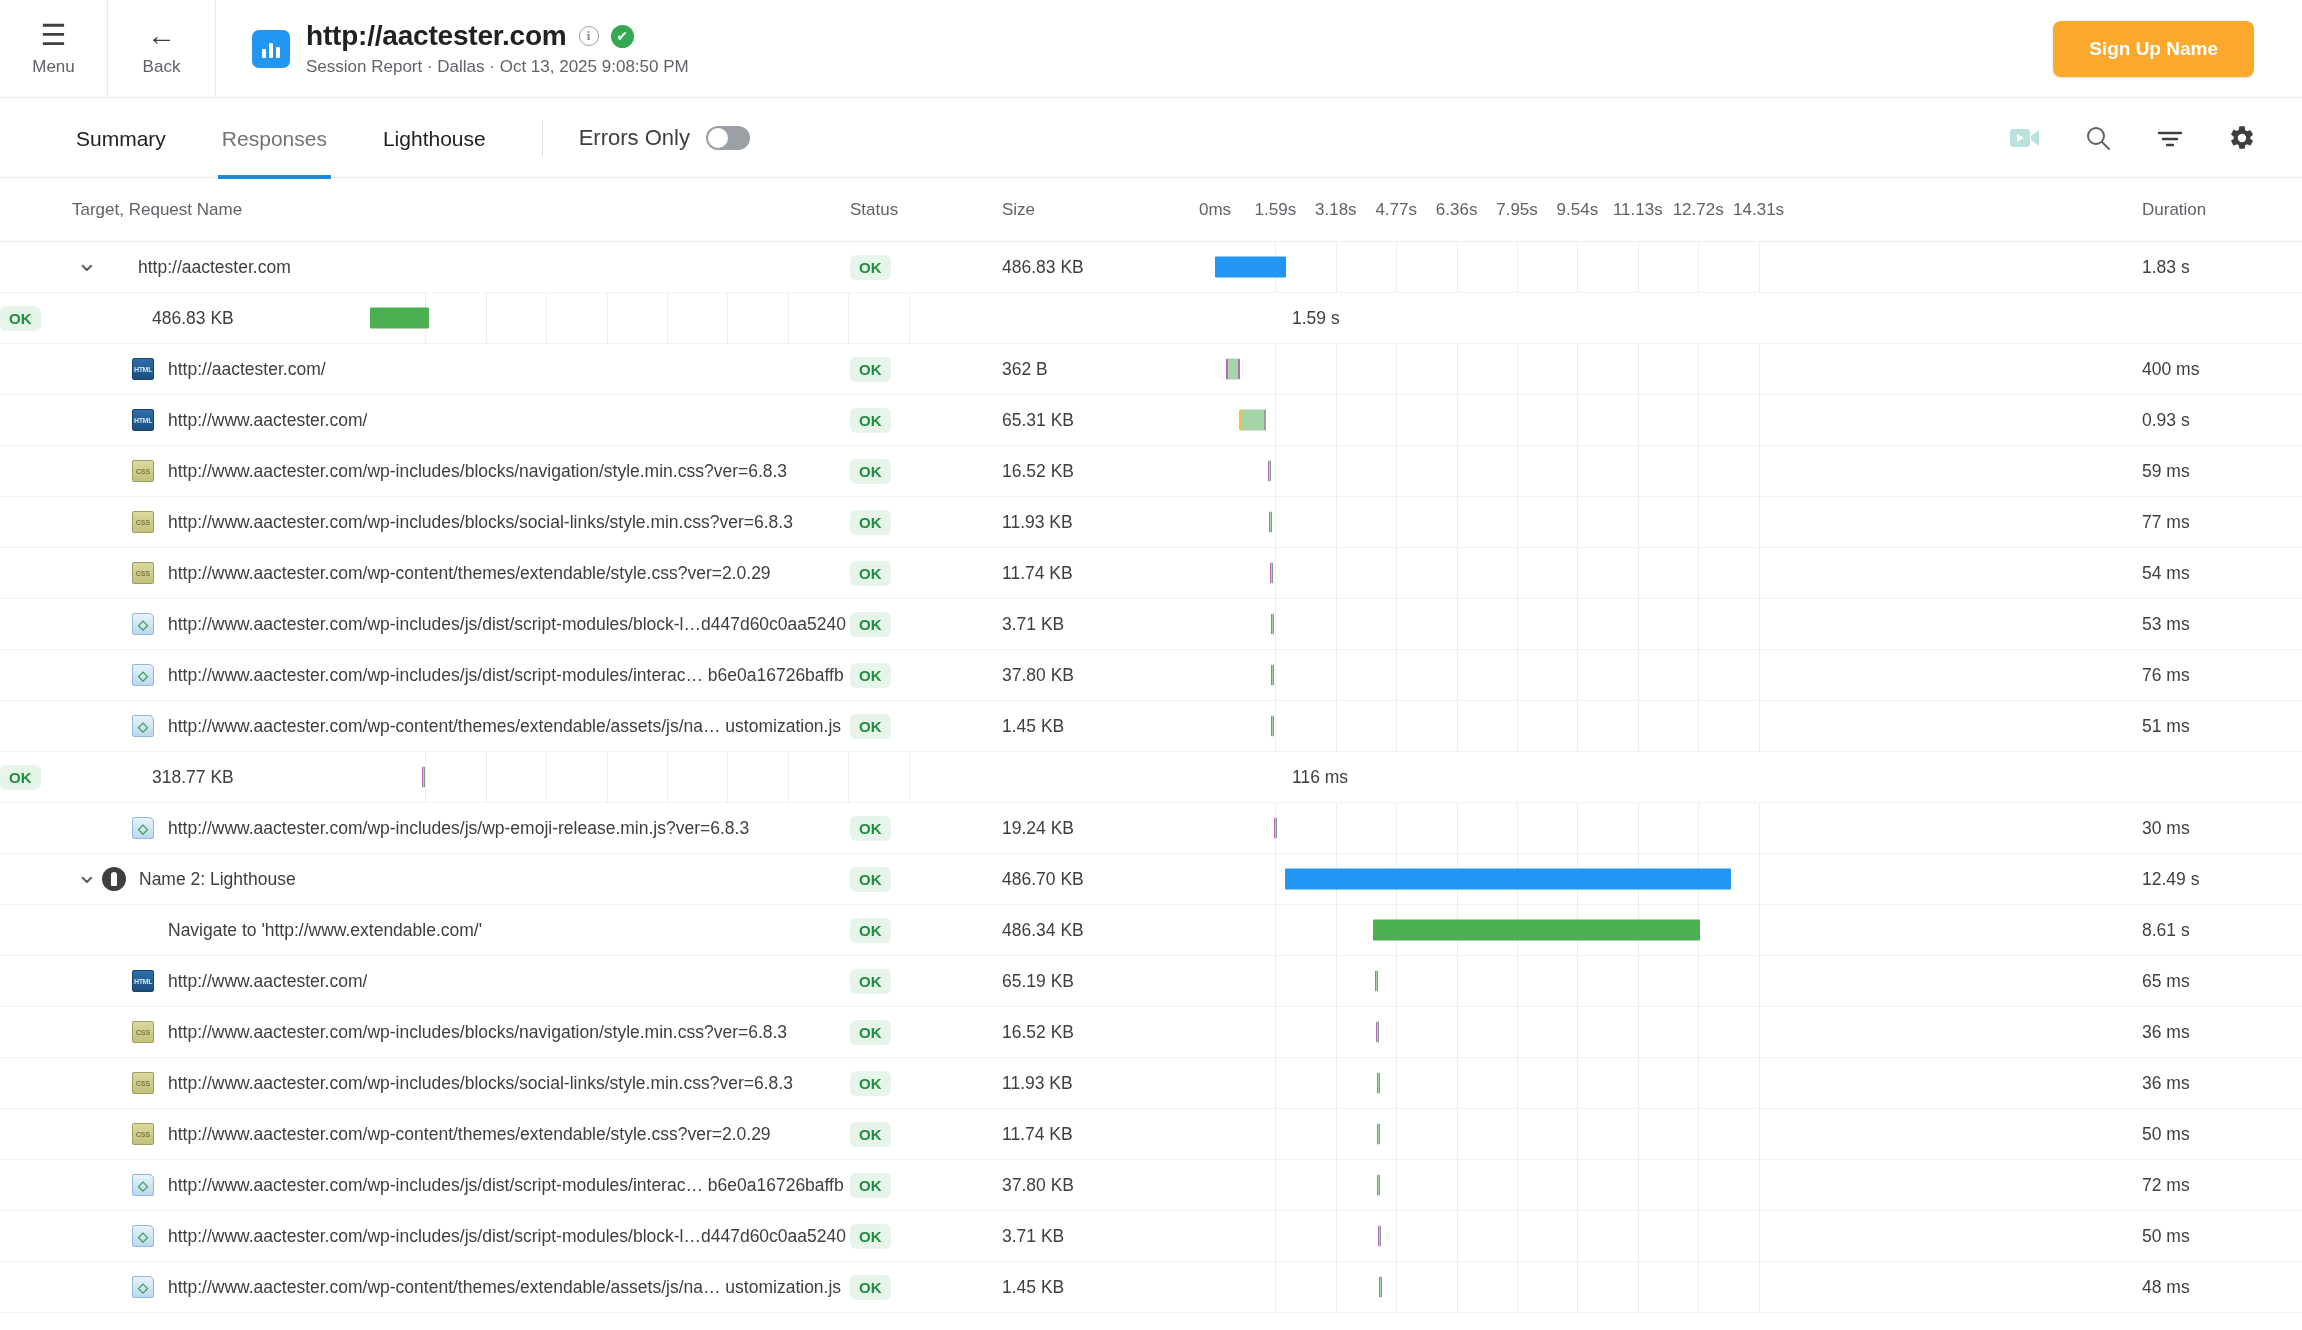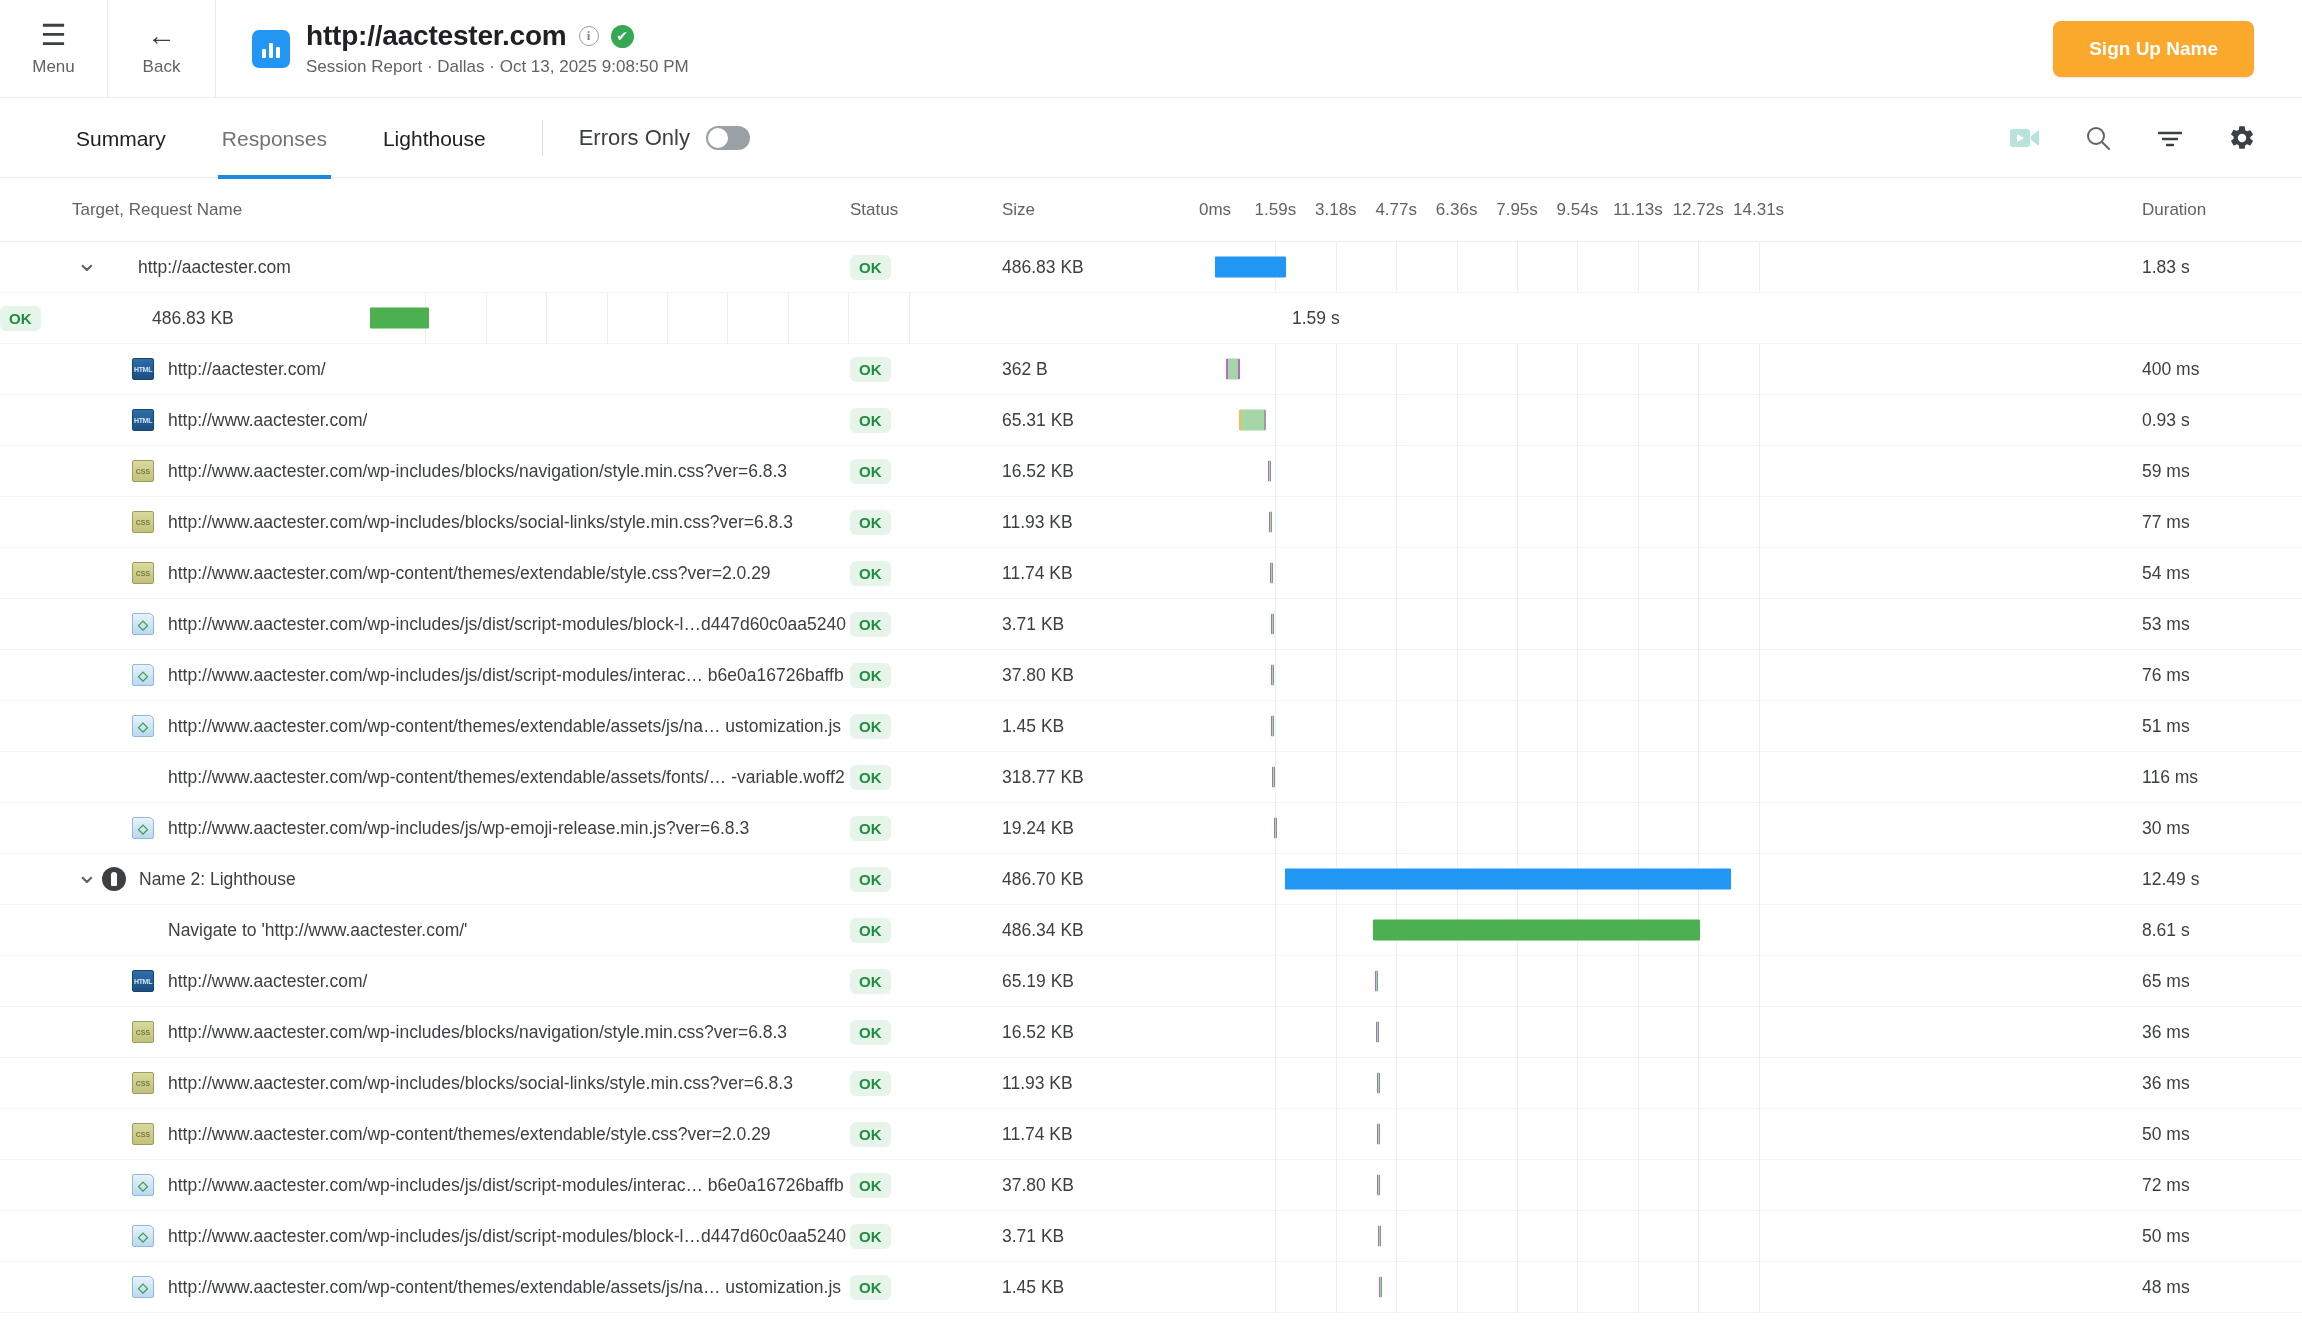--- a/index.html
+++ b/index.html
@@ -545,26 +545,20 @@
             <div class="gridline" style="left: 375.4px;"></div>
             <div class="gridline" style="left: 435.8px;"></div>
             <div class="gridline" style="left: 496.2px;"></div>
             <div class="gridline" style="left: 556.6px;"></div>
           </div>
           <div class="bar thin" style="left: 69.2324px; width: 3px;"></div>
         </div>
         <div class="col-dur">51 ms</div>
       </div>
       <div class="row">
-        <div class="col-name">
-          <span class="chev spacer"></span>
-          <span class="indent-1"></span>
-          <span class="ficon none"></span>
-          <span class="rowtext">http://www.aactester.com/wp-content/themes/extendable/assets/fonts/… -variable.woff2</span>
-        </div>
         <div class="col-status"><span class="badge-ok">OK</span></div>
         <div class="col-size">318.77 KB</div>
         <div class="col-time">
           <div class="gridlines">
             <div class="gridline" style="left: 73.4px;"></div>
             <div class="gridline" style="left: 133.8px;"></div>
             <div class="gridline" style="left: 194.2px;"></div>
             <div class="gridline" style="left: 254.6px;"></div>
             <div class="gridline" style="left: 315px;"></div>
             <div class="gridline" style="left: 375.4px;"></div>
@@ -623,21 +617,21 @@
           </div>
           <div class="bar blue" style="left: 83.0036px; width: 446.416px;"></div>
         </div>
         <div class="col-dur">12.49 s</div>
       </div>
       <div class="row">
         <div class="col-name">
           <span class="chev spacer"></span>
           <span class="indent-1"></span>
           <span class="ficon none"></span>
-          <span class="rowtext">Navigate to 'http://www.aactester.com/'</span>
+          <span class="rowtext">Navigate to 'http://www.extendable.com/'</span>
         </div>
         <div class="col-status"><span class="badge-ok">OK</span></div>
         <div class="col-size">486.34 KB</div>
         <div class="col-time">
           <div class="gridlines">
             <div class="gridline" style="left: 73.4px;"></div>
             <div class="gridline" style="left: 133.8px;"></div>
             <div class="gridline" style="left: 194.2px;"></div>
             <div class="gridline" style="left: 254.6px;"></div>
             <div class="gridline" style="left: 315px;"></div>

